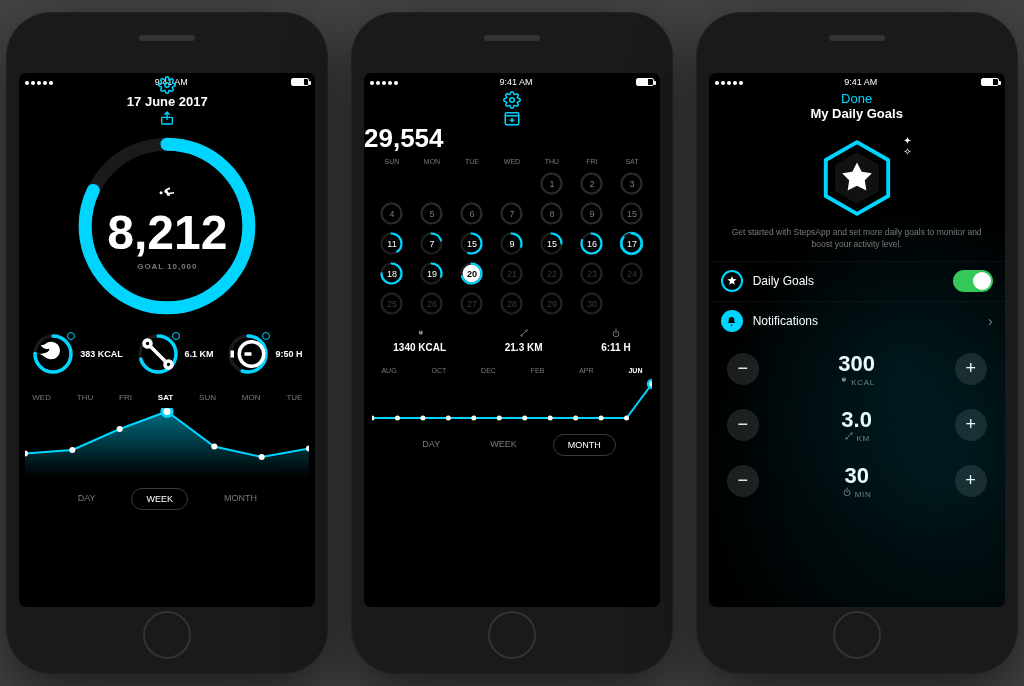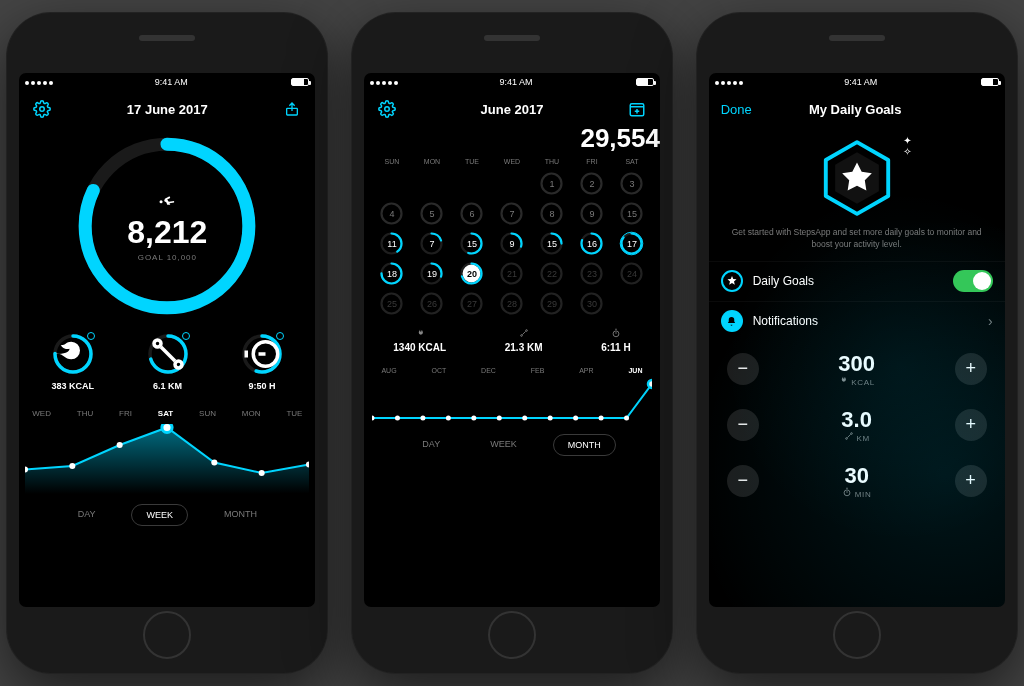--- a/index.html
+++ b/index.html
@@ -17,52 +17,52 @@
   .phone::before{content:"";position:absolute;top:22px;left:50%;transform:translateX(-50%);width:56px;height:6px;background:#333;border-radius:4px;}
   .phone::after{content:"";position:absolute;bottom:14px;left:50%;transform:translateX(-50%);width:44px;height:44px;border:2px solid #333;border-radius:50%;}
   .screen{position:absolute;top:60px;bottom:66px;left:12px;right:12px;background:var(--bg);border-radius:7px;overflow:hidden;color:var(--text);}
   
   .status{height:18px;display:flex;align-items:center;justify-content:space-between;padding:0 6px;font-size:9px;color:#fff;}
   .status .dots span{display:inline-block;width:4px;height:4px;border-radius:50%;background:#fff;margin-right:2px;}
   .status .batt{display:inline-block;width:18px;height:8px;border:1px solid #fff;border-radius:2px;position:relative;margin-left:4px;}
   .status .batt::after{content:"";position:absolute;right:-3px;top:2px;width:2px;height:4px;background:#fff;border-radius:0 1px 1px 0;}
   .status .batt i{display:block;height:100%;width:70%;background:#fff;}
   
-  .nav{height:36px;display:flex;align-items:center;justify-content:center;padding:0 12px;}
+  .nav{height:36px;display:flex;align-items:center;justify-content:flex-end;padding:0 12px;flex-direction:column;}
   .nav .title{font-size:13px;font-weight:600;text-align:center;flex:1;}
   .iconbtn{width:22px;height:22px;display:flex;align-items:center;justify-content:center;color:var(--accent);}
   .done{color:var(--accent);font-size:13px;}
   
   .ring-wrap{display:flex;justify-content:center;margin-top:6px;}
   .bigring{position:relative;width:186px;height:186px;}
   .bigring svg{width:100%;height:100%;transform:rotate(-90deg);}
   .ring-center{position:absolute;inset:0;display:flex;flex-direction:column;align-items:center;justify-content:center;}
   .walker{font-size:15px;}
-  .stepsnum{font-size:32px;font-weight:700;}
-  .goal{font-size:8px;letter-spacing:.12em;color:var(--mut);margin-top:2px;}
+  .stepsnum{font-size:48px;font-weight:700;}
+  .goal{font-size:8px;letter-spacing:.12em;color:var(--mut);margin-top:2px;font-weight:bold;}
   
   .minis{display:flex;justify-content:space-around;margin-top:14px;padding:0 6px;}
-  .mini{display:flex;flex-direction:column;align-items:center;gap:6px;justify-content:flex-end;}
+  .mini{display:flex;flex-direction:row;align-items:center;gap:6px;justify-content:flex-end;}
   .mini svg{width:42px;height:42px;transform:rotate(-90deg);}
   .mini .lbl{font-size:9px;font-weight:600;}
   .mini-wrap{position:relative;width:42px;height:42px;}
   .mini-wrap .dot{position:absolute;top:-1px;right:-1px;width:8px;height:8px;border-radius:50%;border:1.5px solid var(--accent);background:var(--bg);}
   .mini-wrap .cent{position:absolute;inset:0;display:flex;align-items:center;justify-content:center;font-size:11px;}
   
   .daystrip{display:flex;justify-content:space-around;margin-top:18px;font-size:8px;color:var(--mut);}
   .daystrip .sel{color:#fff;font-weight:700;}
   
   .areachart{height:70px;margin:6px 6px 0 6px;position:relative;}
   .areachart svg{width:100%;height:100%;}
   
   .tabs{display:flex;justify-content:center;gap:22px;margin-top:10px;font-size:9px;color:var(--mut);}
   .tab{padding:5px 14px;border-radius:12px;}
   .tab.sel{border:1px solid var(--mut2);color:#fff;}
   
-  .month-total{font-size:26px;font-weight:700;text-align:right;margin-top:-4px;}
+  .month-total{font-size:26px;font-weight:700;text-align:left;margin-top:-4px;}
   .cal{padding:4px 8px 0 8px;}
   .cal .dow{display:grid;grid-template-columns:repeat(7,1fr);font-size:7px;color:var(--mut);text-align:center;margin-bottom:6px;}
   .cal .days{display:grid;grid-template-columns:repeat(7,1fr);gap:5px 0;}
   .daycell{display:flex;justify-content:center;}
   .daymark{position:relative;width:25px;height:25px;}
   .daymark svg{position:absolute;inset:0;transform:rotate(-90deg);}
   .daymark .n{position:absolute;inset:0;display:flex;align-items:center;justify-content:center;font-size:9px;}
   .daymark.dim .n{color:var(--mut2);}
   .daymark.lite .n{color:var(--mut);}
   .statrow{display:flex;justify-content:space-around;margin-top:12px;}
@@ -234,21 +234,20 @@
           <i></i>
         </span>
   </div>
   <div class="nav">
     <span class="iconbtn">
       <svg width="18" height="18" viewBox="0 0 24 24" fill="none" stroke="currentColor" stroke-width="2">
             <circle cx="12" cy="12" r="3"></circle>
             <path d="M19.4 15a1.7 1.7 0 0 0 .34 1.87l.06.06a2 2 0 1 1-2.83 2.83l-.06-.06a1.7 1.7 0 0 0-1.87-.34 1.7 1.7 0 0 0-1 1.56V21a2 2 0 0 1-4 0v-.09a1.7 1.7 0 0 0-1-1.56 1.7 1.7 0 0 0-1.87.34l-.06.06a2 2 0 1 1-2.83-2.83l.06-.06a1.7 1.7 0 0 0 .34-1.87 1.7 1.7 0 0 0-1.56-1H3a2 2 0 0 1 0-4h.09a1.7 1.7 0 0 0 1.56-1 1.7 1.7 0 0 0-.34-1.87l-.06-.06a2 2 0 1 1 2.83-2.83l.06.06a1.7 1.7 0 0 0 1.87.34H9a1.7 1.7 0 0 0 1-1.56V3a2 2 0 0 1 4 0v.09a1.7 1.7 0 0 0 1 1.56 1.7 1.7 0 0 0 1.87-.34l.06-.06a2 2 0 1 1 2.83 2.83l-.06.06a1.7 1.7 0 0 0-.34 1.87V9a1.7 1.7 0 0 0 1.56 1H21a2 2 0 0 1 0 4h-.09a1.7 1.7 0 0 0-1.56 1z"></path>
           </svg>
     </span>
-    <span class="title">June 2017</span>
     <span class="iconbtn">
       <svg width="18" height="18" viewBox="0 0 24 24" fill="none" stroke="currentColor" stroke-width="2">
             <rect x="3" y="5" width="18" height="16" rx="2"></rect>
             <path d="M3 9h18M12 12v6M9 15h6"></path>
           </svg>
     </span>
   </div>
   <div class="month-total">29,554</div>
 
   <div class="cal">

